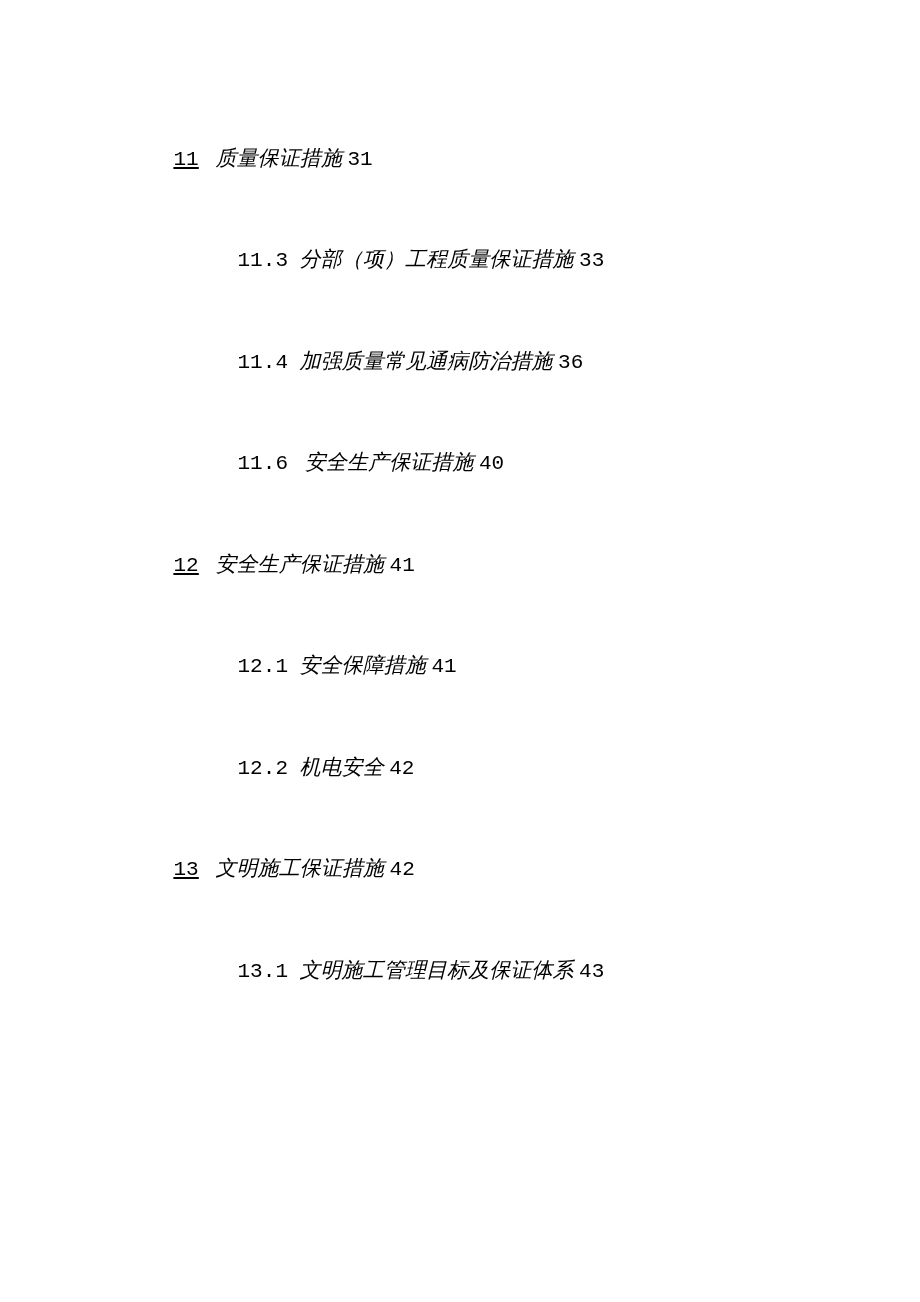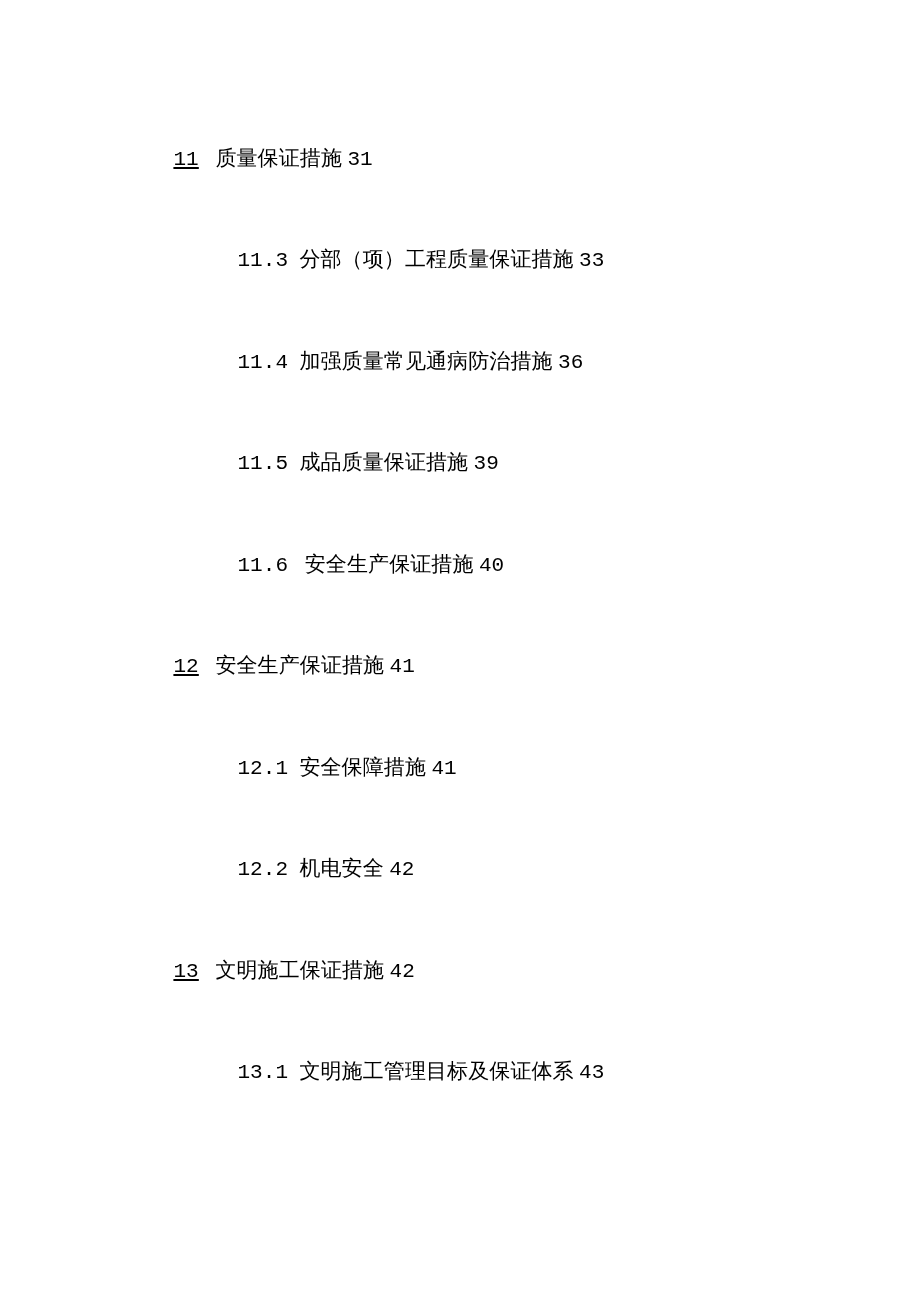--- a/index.html
+++ b/index.html
@@ -37,43 +37,41 @@
     display: inline-block;
     min-width: 42px;
     text-decoration: underline;
   }
   .num-sub {
     font-family: "SimSun", "Courier New", monospace;
     display: inline-block;
     min-width: 62px;
   }
   .italic {
+    font-style: italic;
   }
   .pagenum {
     font-family: Liberation Mono, monospace;
     text-align: center;
   }
 </style>
 </head>
 <body>
 
 <div class="page">
 
   <div class="toc-line-top">
     <span class="num-top">11</span><span class="italic">质量保证措施</span> <span class="pagenum">31</span>
   </div>
 
   <div class="toc-line-sub">
     <span class="num-sub">11.3</span><span class="italic">分部（项）工程质量保证措施</span> <span class="pagenum">33</span>
   </div>
   <div class="toc-line-sub">
     <span class="num-sub">11.4</span><span class="italic">加强质量常见通病防治措施</span> <span class="pagenum">36</span>
-  </div>
-  <div class="toc-line-sub">
-    <span class="num-sub">11.5</span><span class="italic">成品质量保证措施</span> <span class="pagenum">39</span>
   </div>
   <div class="toc-line-sub">
     <span class="num-sub">11.6</span><span class="italic"> 安全生产保证措施</span> <span class="pagenum">40</span>
   </div>
 
   <div class="toc-line-top">
     <span class="num-top">12</span><span class="italic">安全生产保证措施</span> <span class="pagenum">41</span>
   </div>
 
   <div class="toc-line-sub">

